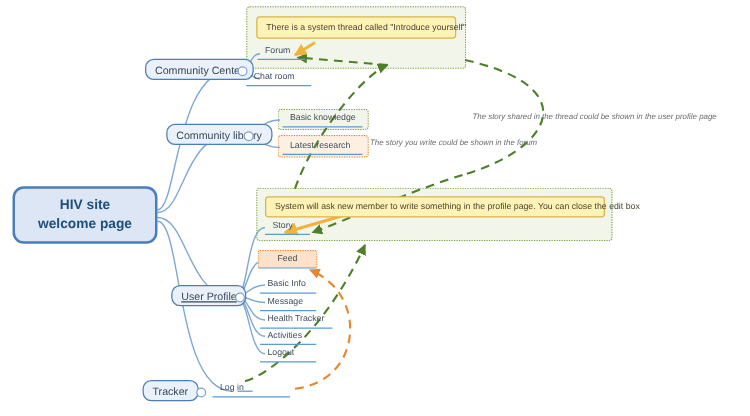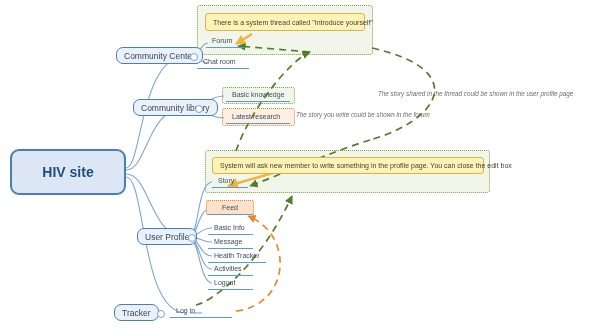--- a/index.html
+++ b/index.html
@@ -10,21 +10,21 @@
     color:#3c4a5a;
   }
   #canvas{position:absolute;inset:0;width:600px;height:333px;}
   svg.layer{position:absolute;left:0;top:0;width:600px;height:333px;overflow:visible;pointer-events:none;}
 
   
   .root{
     position:absolute;left:10px;top:149px;width:116px;height:46px;
     background:#dce6f4;border:2px solid #4a7ebb;border-radius:9px;
     display:flex;align-items:center;justify-content:center;text-align:center;
-    font-size:14px;font-weight:bold;color:#1f4e79;line-height:1.35;
+    font-size:11px;font-weight:bold;color:#1f4e79;line-height:1.35;
     box-sizing:border-box;
   }
 
   
   .n1{
     position:absolute;background:#eaf1fa;border:1.4px solid #4a7ebb;border-radius:7px;
     display:flex;align-items:center;justify-content:center;
     font-size:8.5px;color:#37475a;box-sizing:border-box;white-space:nowrap;
     padding:0 7px;height:17px;
   }
@@ -147,34 +147,35 @@
     <span>There is a system thread called "Introduce yourself"</span>
   </div>
 
   <div class="callout" style="left:212px;top:157px;width:272px;height:17px;">
     <span>System will ask new member to write something in the profile page. You can close the edit box</span>
   </div>
 
   <div class="root">
     <span>
       <span>HIV site</span><br>
+      <span>welcome page</span>
     </span>
   </div>
 
   <div class="n1" style="left:116px;top:47px;">
     <span>Community Center</span>
   </div>
   <div class="handle" style="left:190px;top:53px;"></div>
 
   <div class="n1" style="left:133px;top:99px;">
     <span>Community library</span>
   </div>
   <div class="handle" style="left:195px;top:105px;"></div>
 
-  <div class="n1" style="left:137px;top:228px;">
+  <div class="n1" style="left:137px;top:228px;text-decoration:underline;">
     <span>User Profile</span>
   </div>
   <div class="handle" style="left:188px;top:234px;"></div>
 
   <div class="n1" style="left:114px;top:304px;">
     <span>Tracker</span>
   </div>
   <div class="handle" style="left:157px;top:310px;"></div>
 
   <div class="n2" style="left:206px;top:36px;width:38px;">

